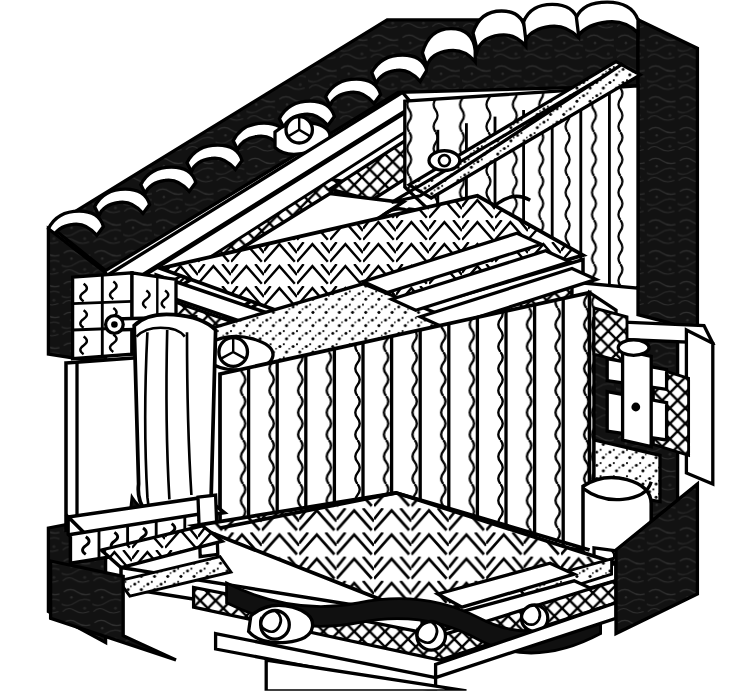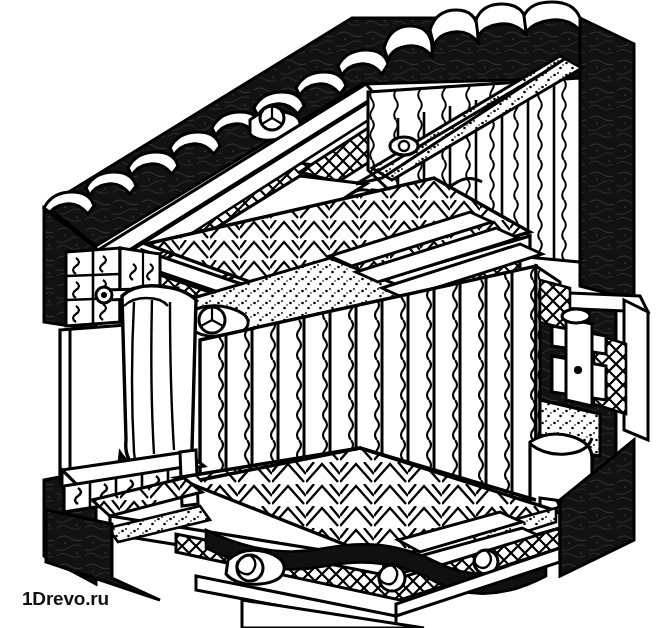--- a/index.html
+++ b/index.html
@@ -356,15 +356,14 @@
         <polygon points="560,500 634,440 634,540 560,576" fill="url(#pRough)" stroke="#000" stroke-width="3"></polygon>
 
         <polygon points="46,510 112,524 112,578 160,600 46,562" fill="url(#pRough)" stroke="#000" stroke-width="3"></polygon>
       </g>
 
       <path d="M200 480 L360 448 L536 500" fill="none" stroke="#000" stroke-width="3.4"></path>
 
     </g>
   </svg>
 
-  <div id="watermark">1Drevo.ru</div>
 
 </div>
 
 </body></html>

